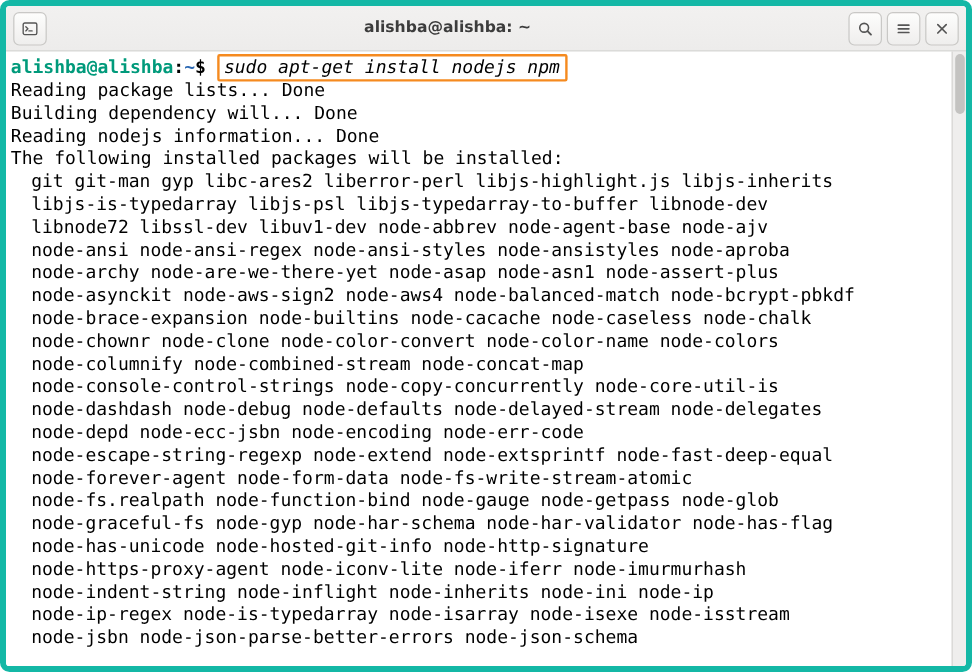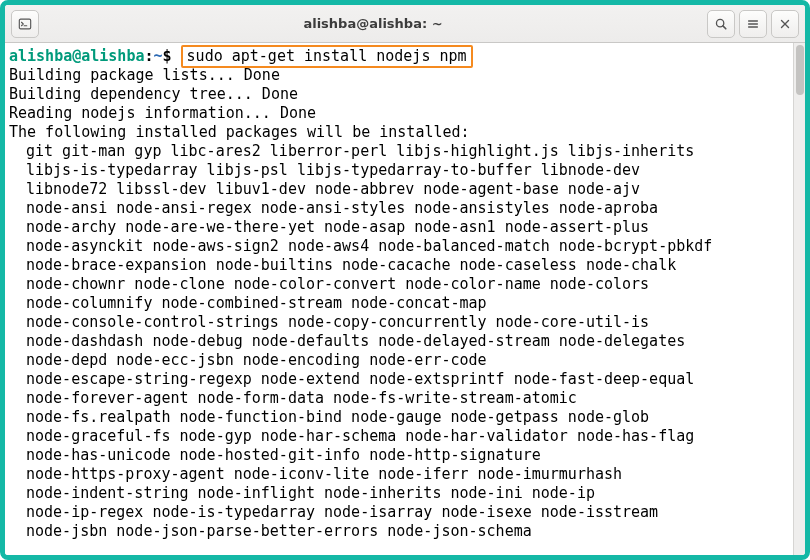--- a/index.html
+++ b/index.html
@@ -79,20 +79,21 @@
   }
   .prompt-user { color:#009a7b; font-weight:bold;margin-top:44px; }
   .prompt-colon { color:#000; font-weight:bold; }
   .prompt-path { color:#2d6ab4; font-weight:bold; }
   .prompt-dollar { color:#000; font-weight:bold; }
   .cmd-highlight {
     border: 2px solid #f58a1f;
     padding: 0 4px 1px 4px;
     border-radius: 2px;
     box-decoration-break: clone;
+    font-style: italic;
   }
   .ind { padding-left: 17px; display:block; }
   .scrollbar {
     width: 12px;
     background: #efeeed;
     border-left: 1px solid #d6d5d3;
     position: relative;
   }
   .scrollbar .thumb {
     position: absolute;
@@ -137,22 +138,22 @@
         <svg viewBox="0 0 16 16">
             <line x1="4" y1="4" x2="12" y2="12" stroke="#555" stroke-width="1.6" stroke-linecap="round"></line>
             <line x1="12" y1="4" x2="4" y2="12" stroke="#555" stroke-width="1.6" stroke-linecap="round"></line>
           </svg>
       </div>
     </div>
   </div>
 
   <div class="terminal-area">
     <div class="terminal"><span class="prompt-user">alishba@alishba</span><span class="prompt-colon">:</span><span class="prompt-path">~</span><span class="prompt-dollar">$</span> <span class="cmd-highlight">sudo apt-get install nodejs npm</span>
-<span>Building package lists... Done</span>
-<span>Building dependency tree... Done</span>
+<span>Reading package lists... Done</span>
+<span>Building dependency will... Done</span>
 <span>Reading nodejs information... Done</span>
 <span>The following installed packages will be installed:</span>
 <span class="ind">git git-man gyp libc-ares2 liberror-perl libjs-highlight.js libjs-inherits</span><span class="ind">libjs-is-typedarray libjs-psl libjs-typedarray-to-buffer libnode-dev</span><span class="ind">libnode72 libssl-dev libuv1-dev node-abbrev node-agent-base node-ajv</span><span class="ind">node-ansi node-ansi-regex node-ansi-styles node-ansistyles node-aproba</span><span class="ind">node-archy node-are-we-there-yet node-asap node-asn1 node-assert-plus</span><span class="ind">node-asynckit node-aws-sign2 node-aws4 node-balanced-match node-bcrypt-pbkdf</span><span class="ind">node-brace-expansion node-builtins node-cacache node-caseless node-chalk</span><span class="ind">node-chownr node-clone node-color-convert node-color-name node-colors</span><span class="ind">node-columnify node-combined-stream node-concat-map</span><span class="ind">node-console-control-strings node-copy-concurrently node-core-util-is</span><span class="ind">node-dashdash node-debug node-defaults node-delayed-stream node-delegates</span><span class="ind">node-depd node-ecc-jsbn node-encoding node-err-code</span><span class="ind">node-escape-string-regexp node-extend node-extsprintf node-fast-deep-equal</span><span class="ind">node-forever-agent node-form-data node-fs-write-stream-atomic</span><span class="ind">node-fs.realpath node-function-bind node-gauge node-getpass node-glob</span><span class="ind">node-graceful-fs node-gyp node-har-schema node-har-validator node-has-flag</span><span class="ind">node-has-unicode node-hosted-git-info node-http-signature</span><span class="ind">node-https-proxy-agent node-iconv-lite node-iferr node-imurmurhash</span><span class="ind">node-indent-string node-inflight node-inherits node-ini node-ip</span><span class="ind">node-ip-regex node-is-typedarray node-isarray node-isexe node-isstream</span><span class="ind">node-jsbn node-json-parse-better-errors node-json-schema</span></div>
     <div class="scrollbar">
       <div class="thumb"></div>
     </div>
   </div>
 </div>
 
 </body></html>

